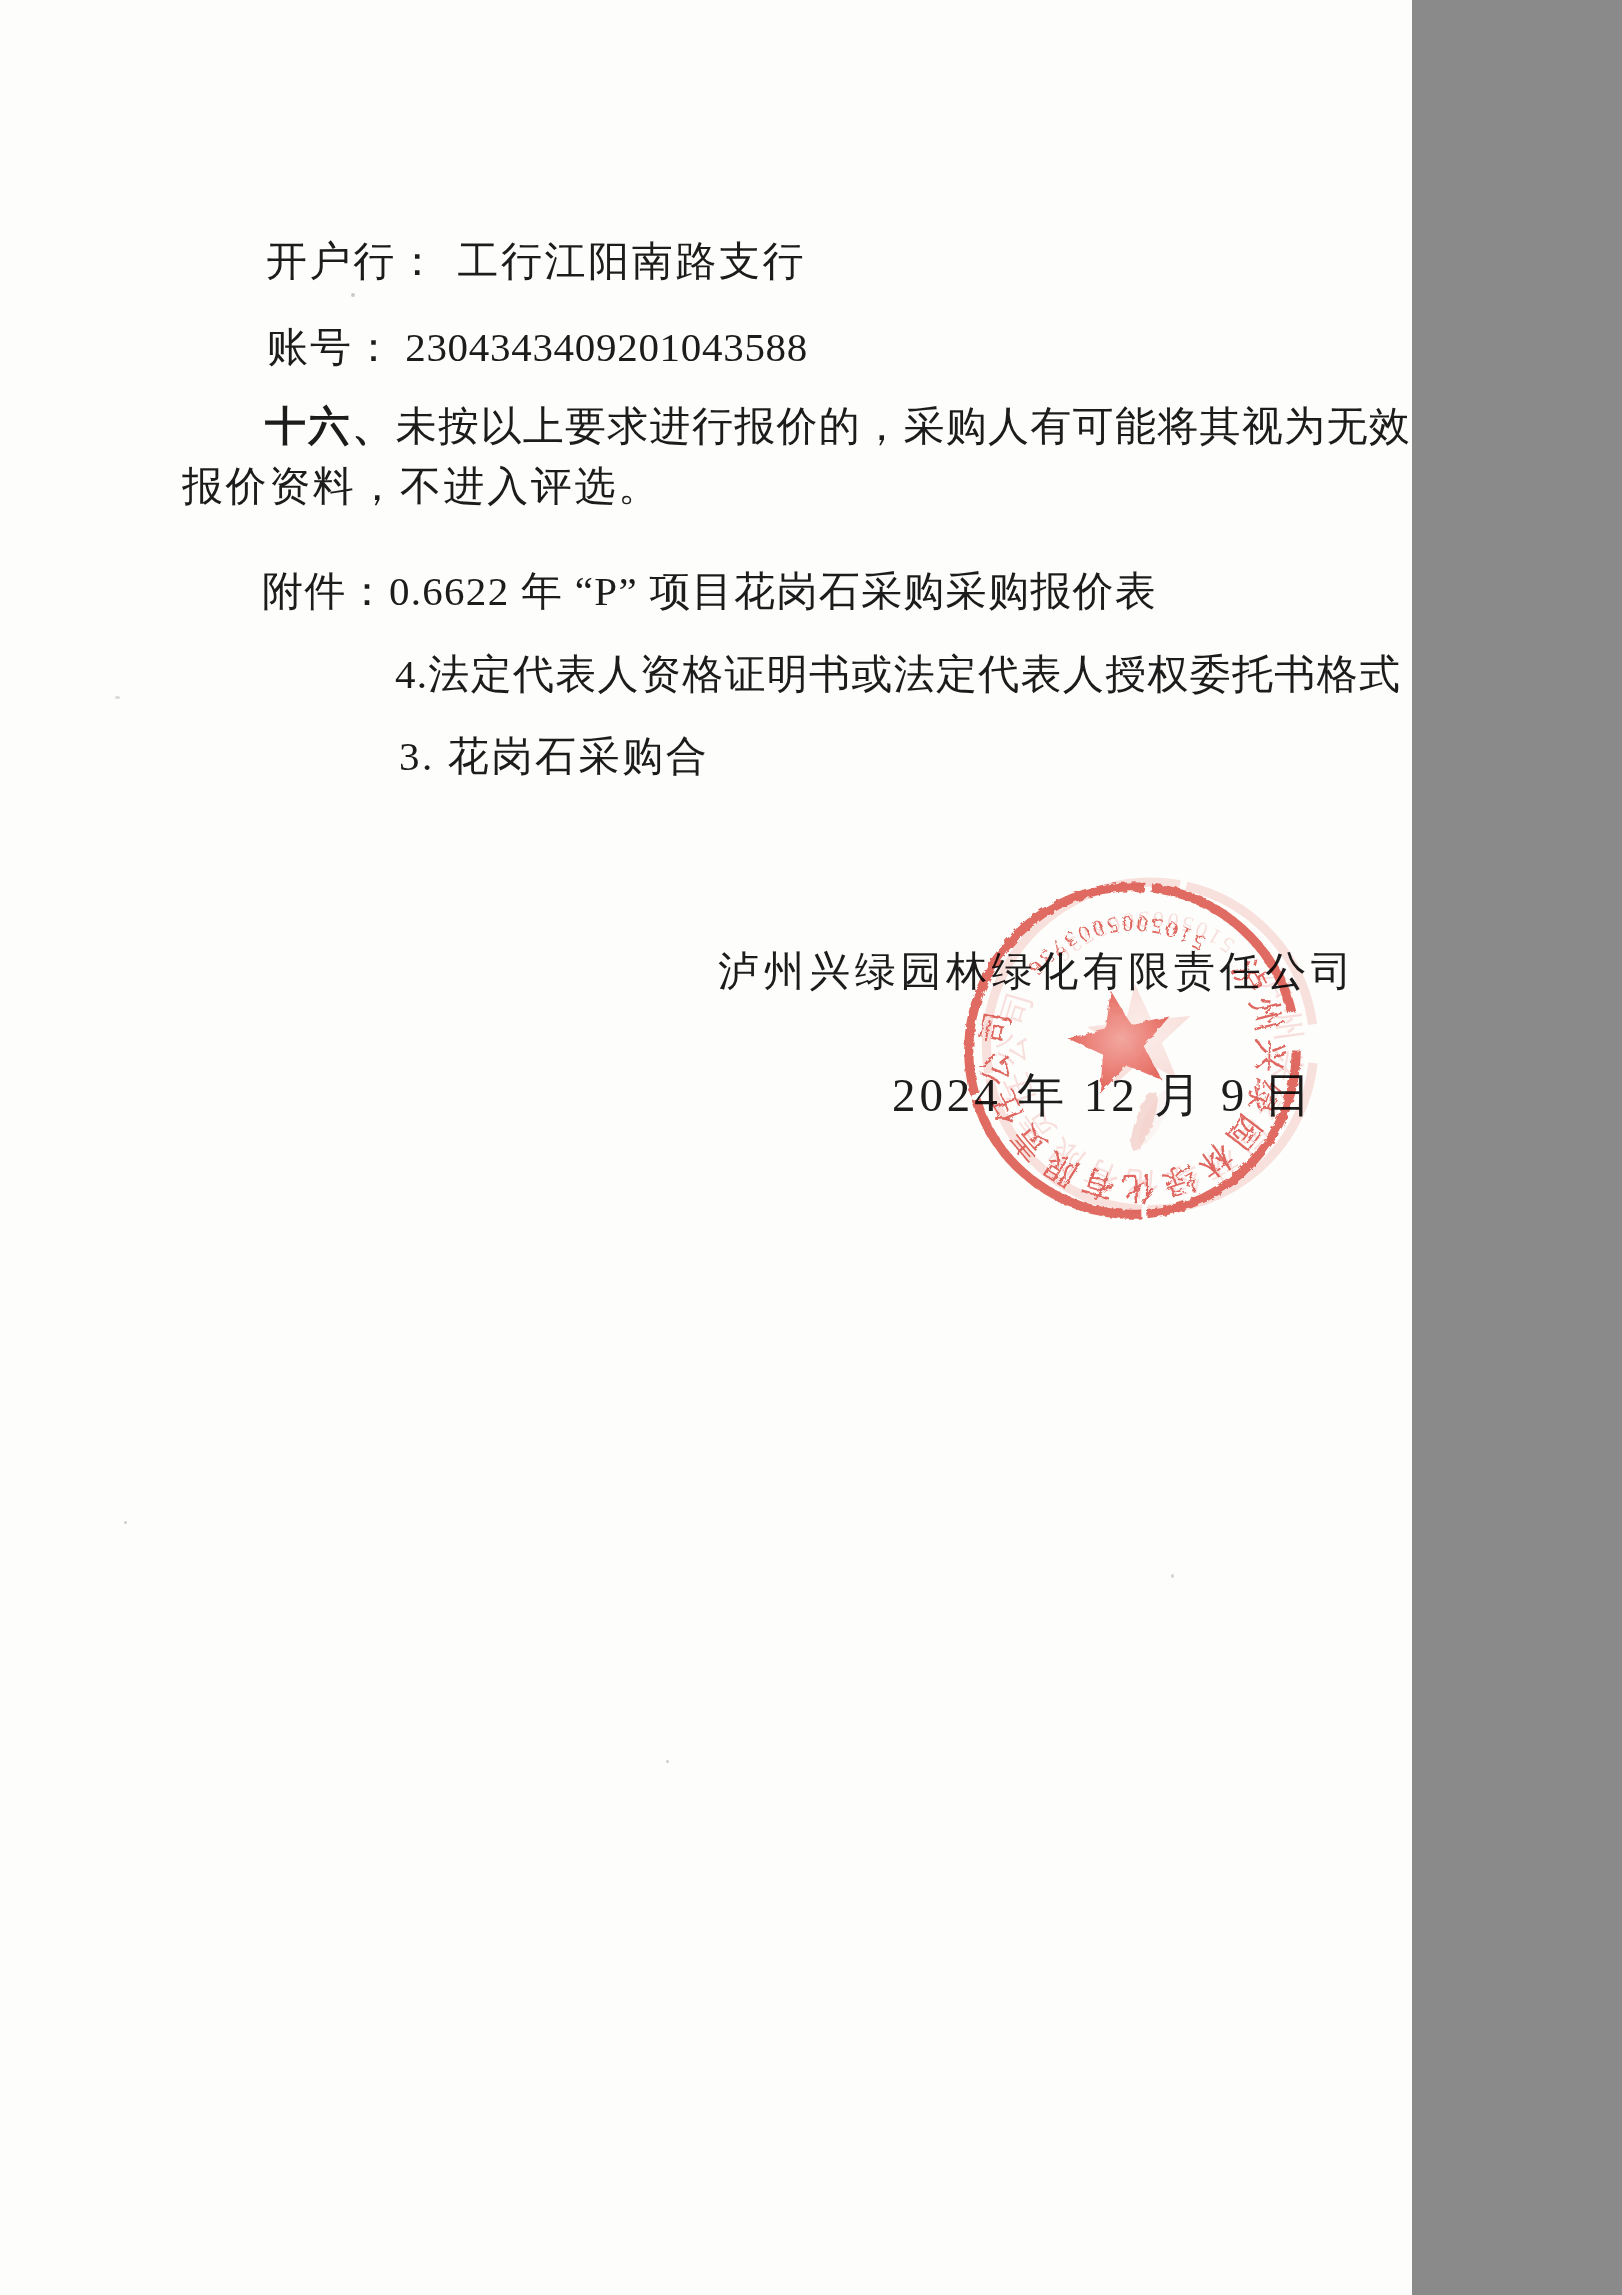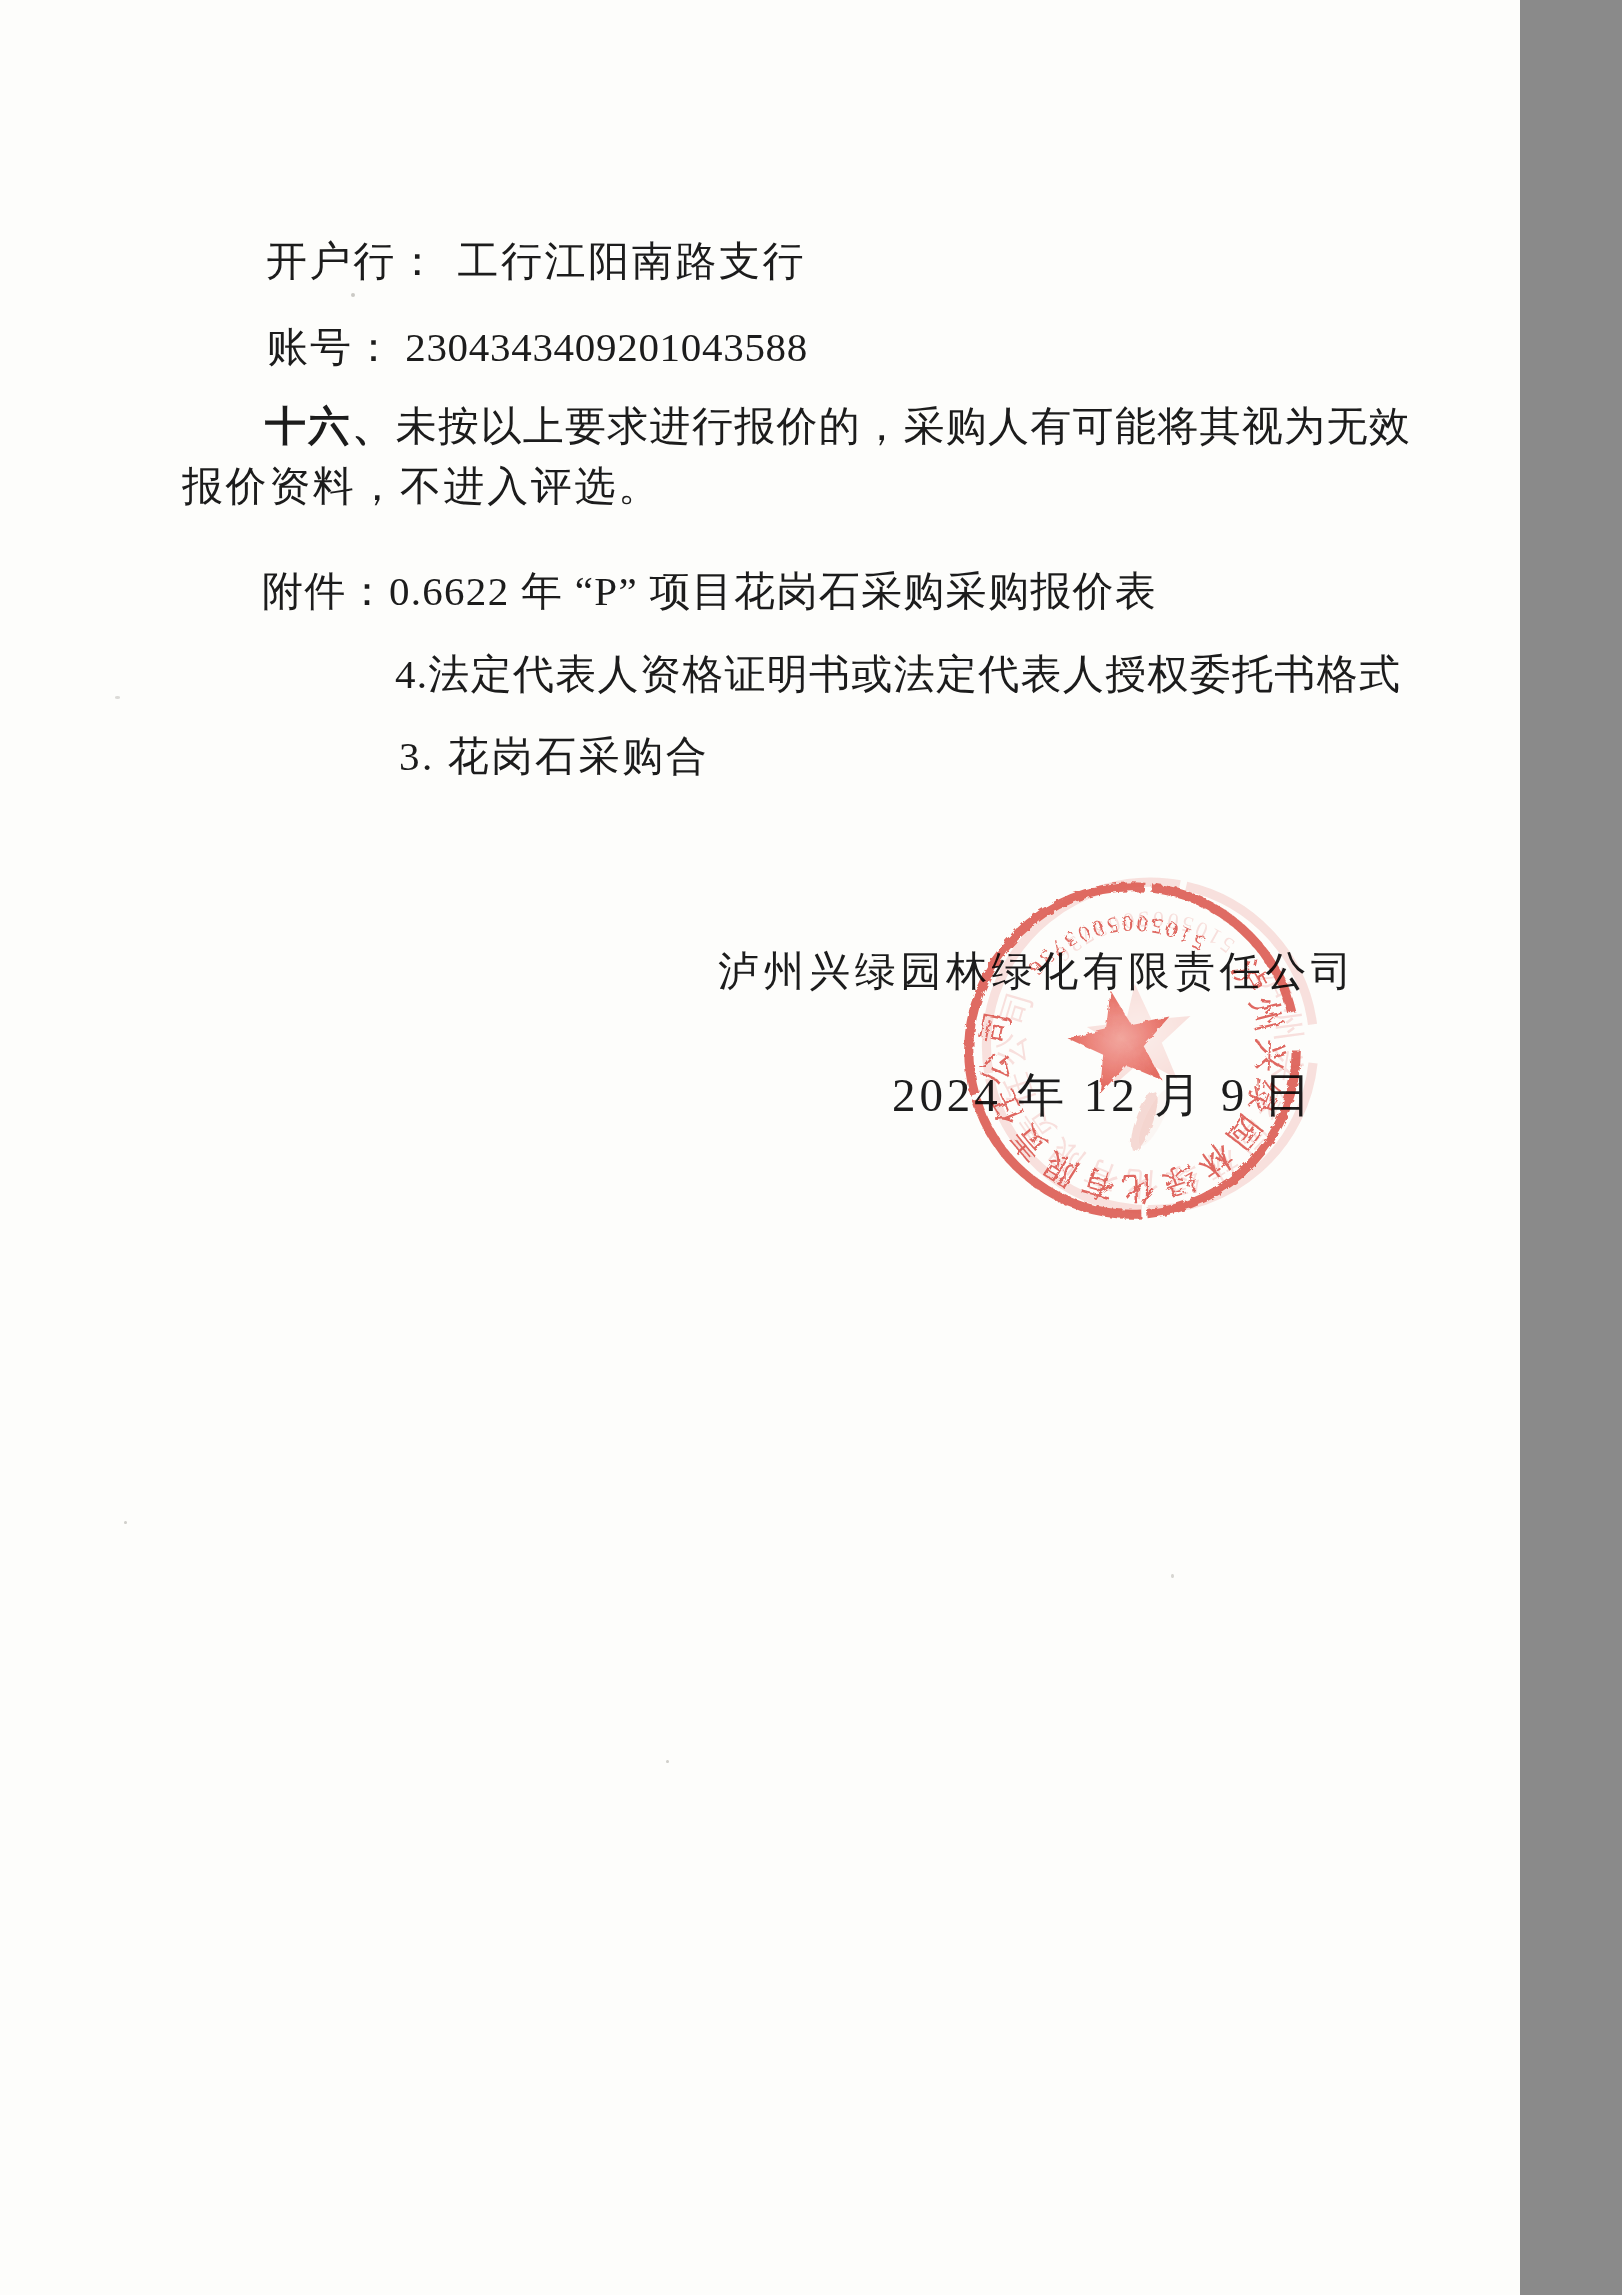--- a/index.html
+++ b/index.html
@@ -1,18 +1,18 @@
 <!DOCTYPE html>
 <html style="font-size:10.5px"><head>
 <meta charset="utf-8">
 <style>
   html,body{margin:0;padding:0;background:#8a8a8a;}
   .page{
     position:relative;
-    width:1520px;height:2295px;
+    width:1412px;height:2295px;
     background:#fdfdfb;
     font-family:"Liberation Serif","DejaVu Serif",serif;
     color:#1c1c1c;
     overflow:hidden;
   }
   .line{
     position:absolute;
     font-size:41px;
     line-height:1.12;
     letter-spacing:1.3px;

